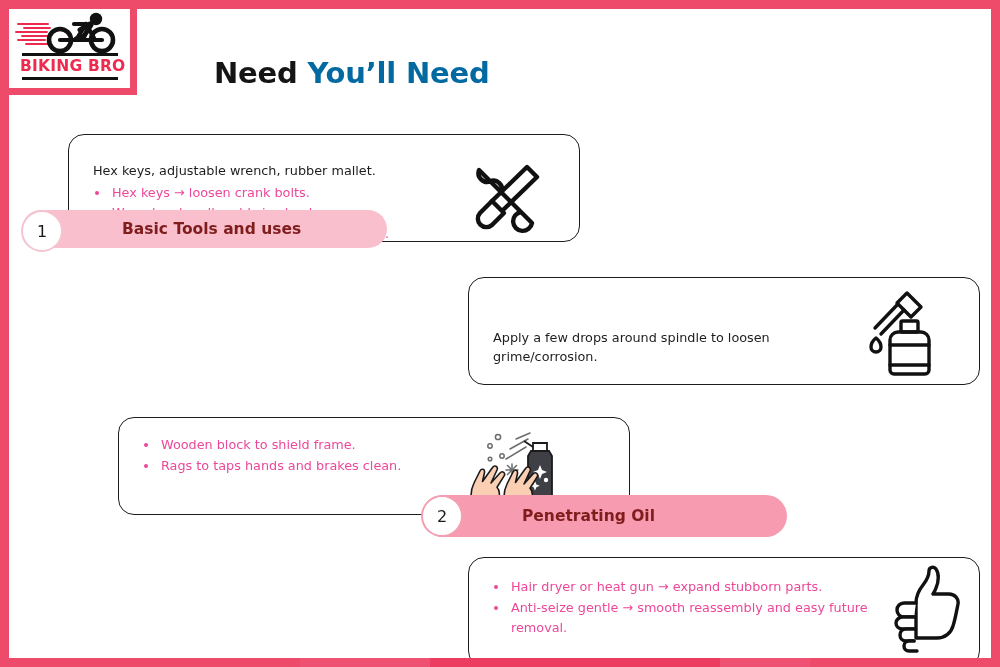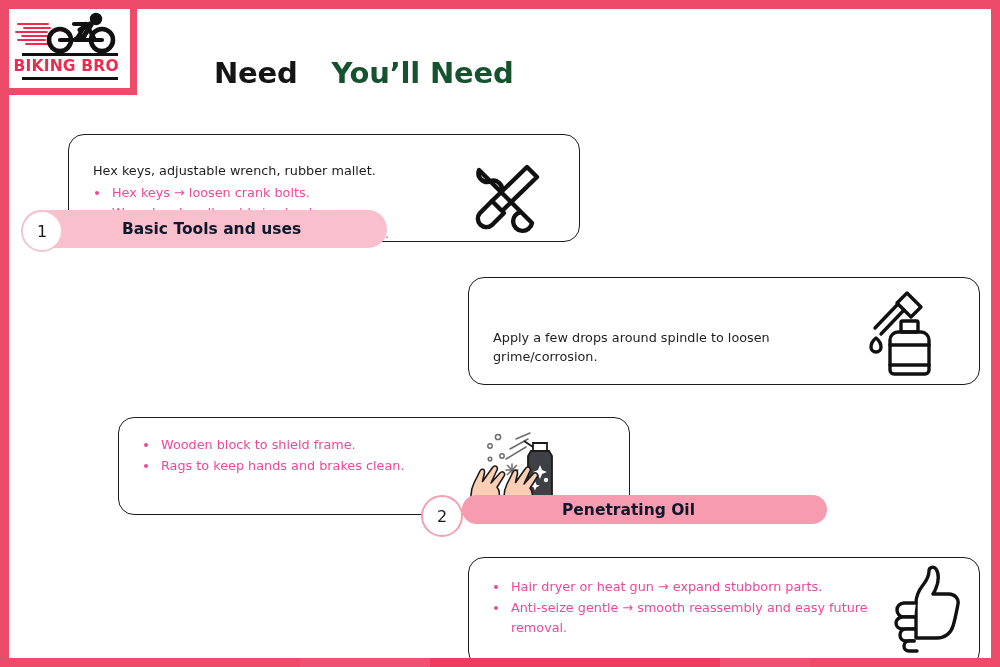--- a/index.html
+++ b/index.html
@@ -51,21 +51,21 @@
     position: relative;
     width: 112px;
     height: 74px;
   }
   #logo-svg { display: block; }
   #logo-word {
     position: absolute;
     left: 0;
     top: 45px;
     width: 112px;
-    text-align: left;
+    text-align: right;
     font-family: "DejaVu Sans", "Liberation Sans", sans-serif;
     font-weight: bold;
     font-size: 15.5px;
     letter-spacing: 0.2px;
     color: #ee2b4e;
   }
   .logo-rule {
     position: absolute;
     left: 8px;
     width: 96px;
@@ -78,21 +78,21 @@
   #title {
     position: absolute;
     left: 205px;
     top: 28px;
     font-size: 29px;
     font-weight: bold;
     color: #151515;
     letter-spacing: -0.2px;
     white-space: nowrap;
   }
-  #title .accent { color: #14532d; margin-left: 24px; }
+  #title .accent { color: #0369a1; }
 
   
   .step {
     position: absolute;
   }
 
   .card-body {
     position: absolute;
     box-sizing: border-box;
     border: 1.6px solid #1c1c1c;
@@ -104,21 +104,21 @@
     position: absolute;
     box-sizing: border-box;
     border-radius: 999px;
     display: flex;
     align-items: center;
     z-index: 3;
   }
   .pill-title {
     font-size: 15.5px;
     font-weight: bold;
-    color: #0f172a;
+    color: #7f1d1d;
     white-space: nowrap;
   }
 
   .num-circle {
     position: absolute;
     width: 42px;
     height: 42px;
     border-radius: 50%;
     background: #ffffff;
     display: flex;
@@ -250,21 +250,21 @@
           <path d="M37 52 L25 64 a8.5 8.5 0 0 0 12 12 L49 64"></path>
         </g>
       </svg>
     </div>
   </div>
 
   <div class="step" style="left:391px; top:238px; width:600px; height:150px;">
 
     <div class="card-body" style="left:68px; top:30px; width:512px; height:108px;"></div>
 
-    <div class="pill" style="left:22px; top:248px; width:365px; height:29px; background:#f79bb0; padding-left:100px;margin-left:40px;">
+    <div class="pill" style="left:22px; top:248px; width:365px; height:42px; background:#f79bb0; padding-left:100px;">
       <span class="pill-title">Penetrating Oil</span>
     </div>
 
     <div class="num-circle" style="left:21px; top:248px; border:2px solid #f49fb3;">
       <span>2</span>
     </div>
 
     <div class="card-content" style="left:93px; top:82px; width:300px;">
       <p class="lead">Apply a few drops around spindle to loosen grime/corrosion.</p>
     </div>
@@ -288,21 +288,21 @@
     </div>
   </div>
 
   <div class="step" style="left:41px; top:378px; width:600px; height:140px;">
 
     <div class="card-body" style="left:68px; top:30px; width:512px; height:98px;"></div>
 
     <div class="card-content" style="left:92px; top:48px; width:310px;">
       <ul class="bullets">
         <li>Wooden block to shield frame.</li>
-        <li>Rags to keep hands and brakes clean.</li>
+        <li>Rags to taps hands and brakes clean.</li>
       </ul>
     </div>
 
     <div class="card-icon" style="left:410px; top:38px;">
       <svg width="115" height="88" viewBox="0 0 115 88">
 
         <g fill="none" stroke="#6b6b6b" stroke-width="1.5" stroke-linecap="round">
           <line x1="56" y1="14" x2="70" y2="8"></line>
           <line x1="50" y1="24" x2="68" y2="14"></line>
           <line x1="46" y1="34" x2="66" y2="22"></line>

